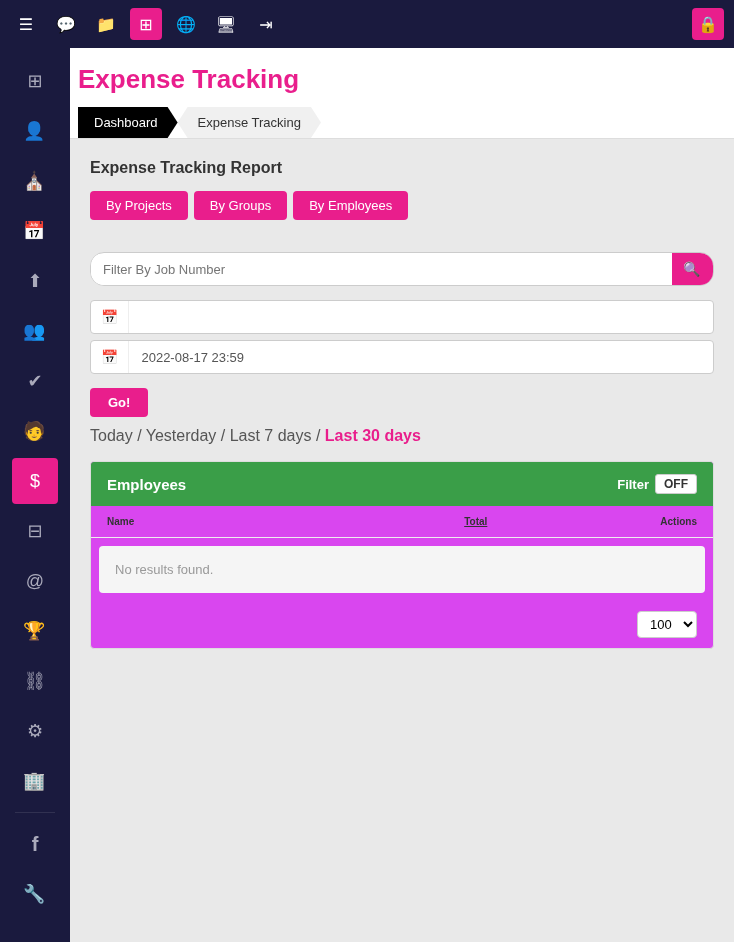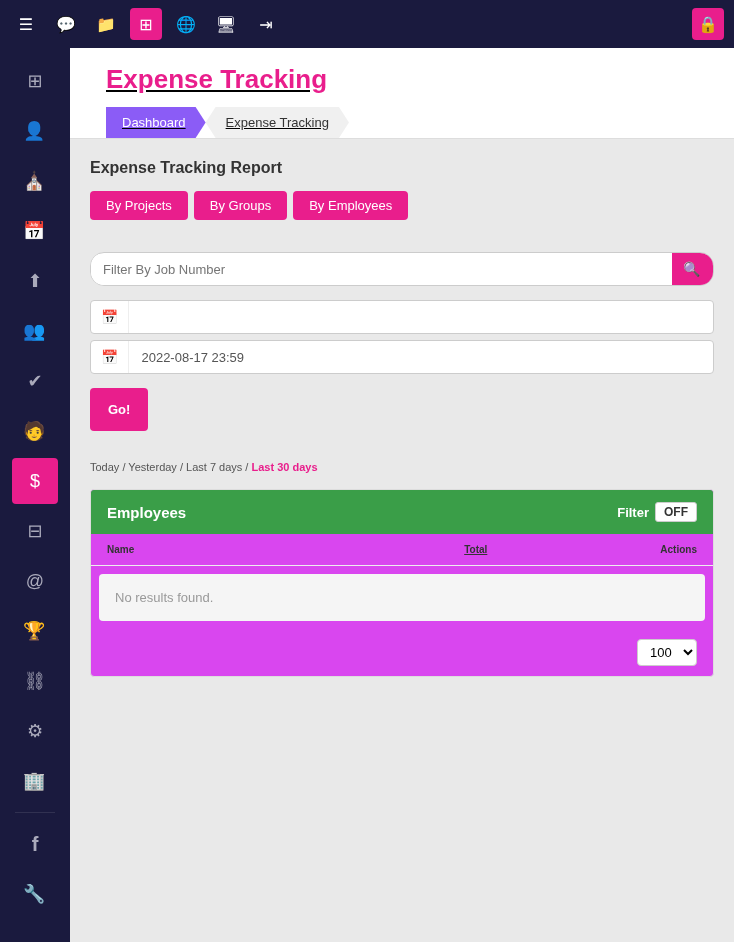--- a/index.html
+++ b/index.html
@@ -66,42 +66,41 @@
     .main {
       flex: 1;
       background: #e9e9e9;
       overflow-y: auto;
       padding: 0;
     }
 
     
     .page-header {
       background: white;
-      padding: 16px 20px 0 36px;
+      padding: 16px 20px 0 8px;
       border-bottom: 1px solid #ddd;
-      text-decoration: underline;
     }
     .page-title {
       color: #e91e8c;
       font-size: 26px;
       font-weight: bold;
       margin-bottom: 12px;
     }
     .breadcrumb {
       display: flex;
       align-items: center;
       gap: 0;
     }
     .breadcrumb-item {
       padding: 8px 16px;
       font-size: 13px;
       cursor: pointer;
     }
     .breadcrumb-item.active {
-      background: #8b5cf6;
+      background: #000000;
       color: white;
       clip-path: polygon(0 0, calc(100% - 10px) 0, 100% 50%, calc(100% - 10px) 100%, 0 100%);
       padding-right: 20px;
     }
     .breadcrumb-item.inactive {
       color: #333;
       background: #f0f0f0;
       clip-path: polygon(10px 0, calc(100% - 10px) 0, 100% 50%, calc(100% - 10px) 100%, 10px 100%, 0 50%);
       padding: 8px 20px;
     }
@@ -205,34 +204,33 @@
       font-size: 13px;
       color: #555;
       flex: 1;
     }
 
     
     .go-btn {
       background: #e91e8c;
       color: white;
       border: none;
-      padding: 14px 18px;
+      padding: 7px 18px;
       border-radius: 4px;
       font-size: 13px;
       cursor: pointer;
       margin-bottom: 10px;
       font-weight: bold;
     }
 
     
     .date-shortcuts {
-      font-size: 11px;
+      font-size: 16px;
       color: #555;
       margin-bottom: 16px;
-      margin-top: 20px;
     }
     .date-shortcut-link {
       color: #555;
       cursor: pointer;
     }
     .date-shortcut-link.highlight {
       color: #e91e8c;
       font-weight: bold;
     }
 

